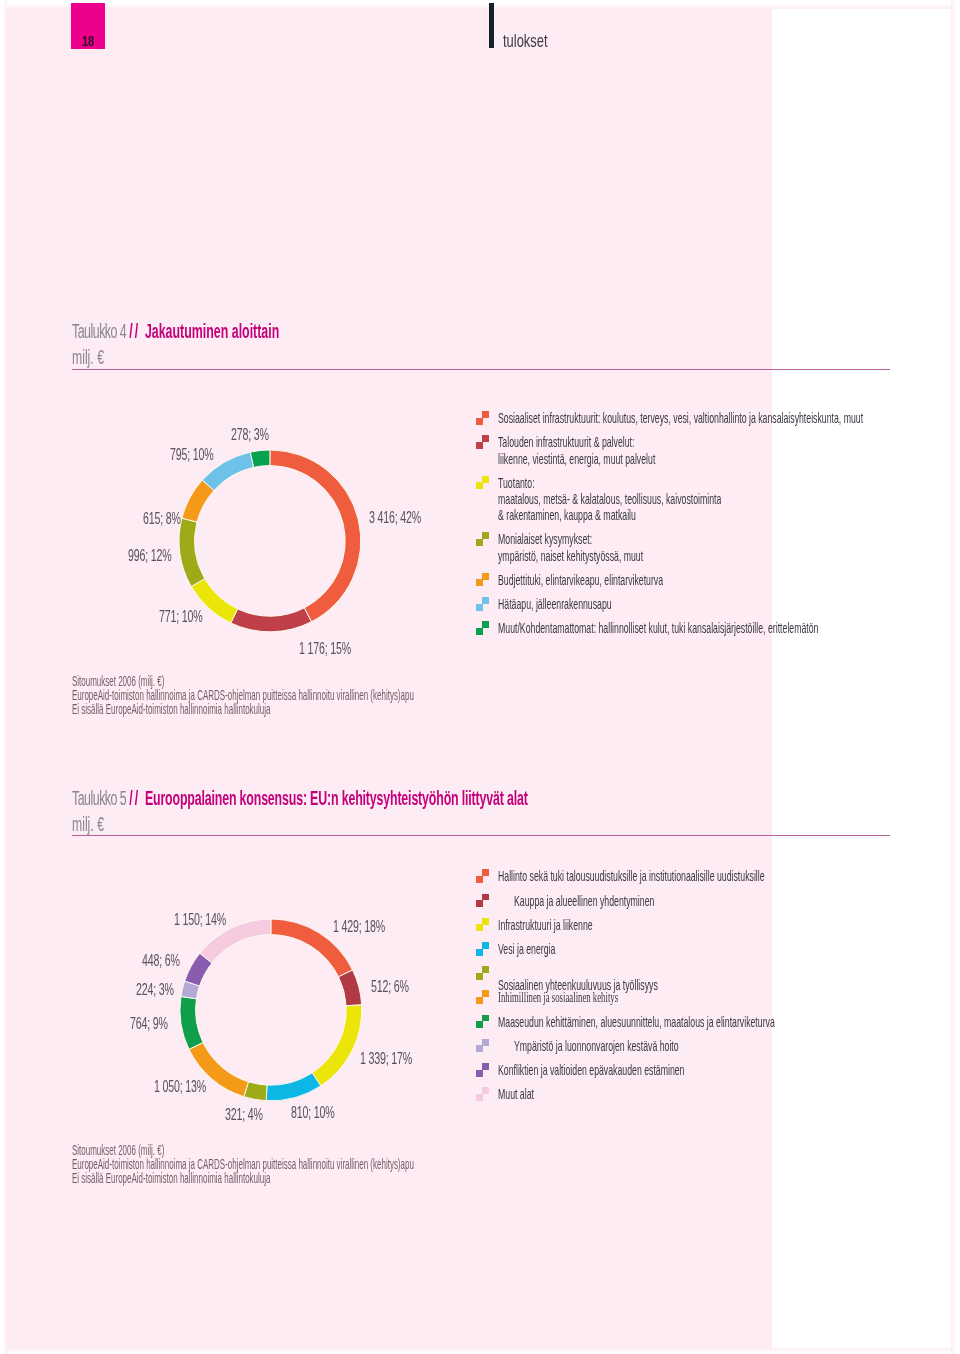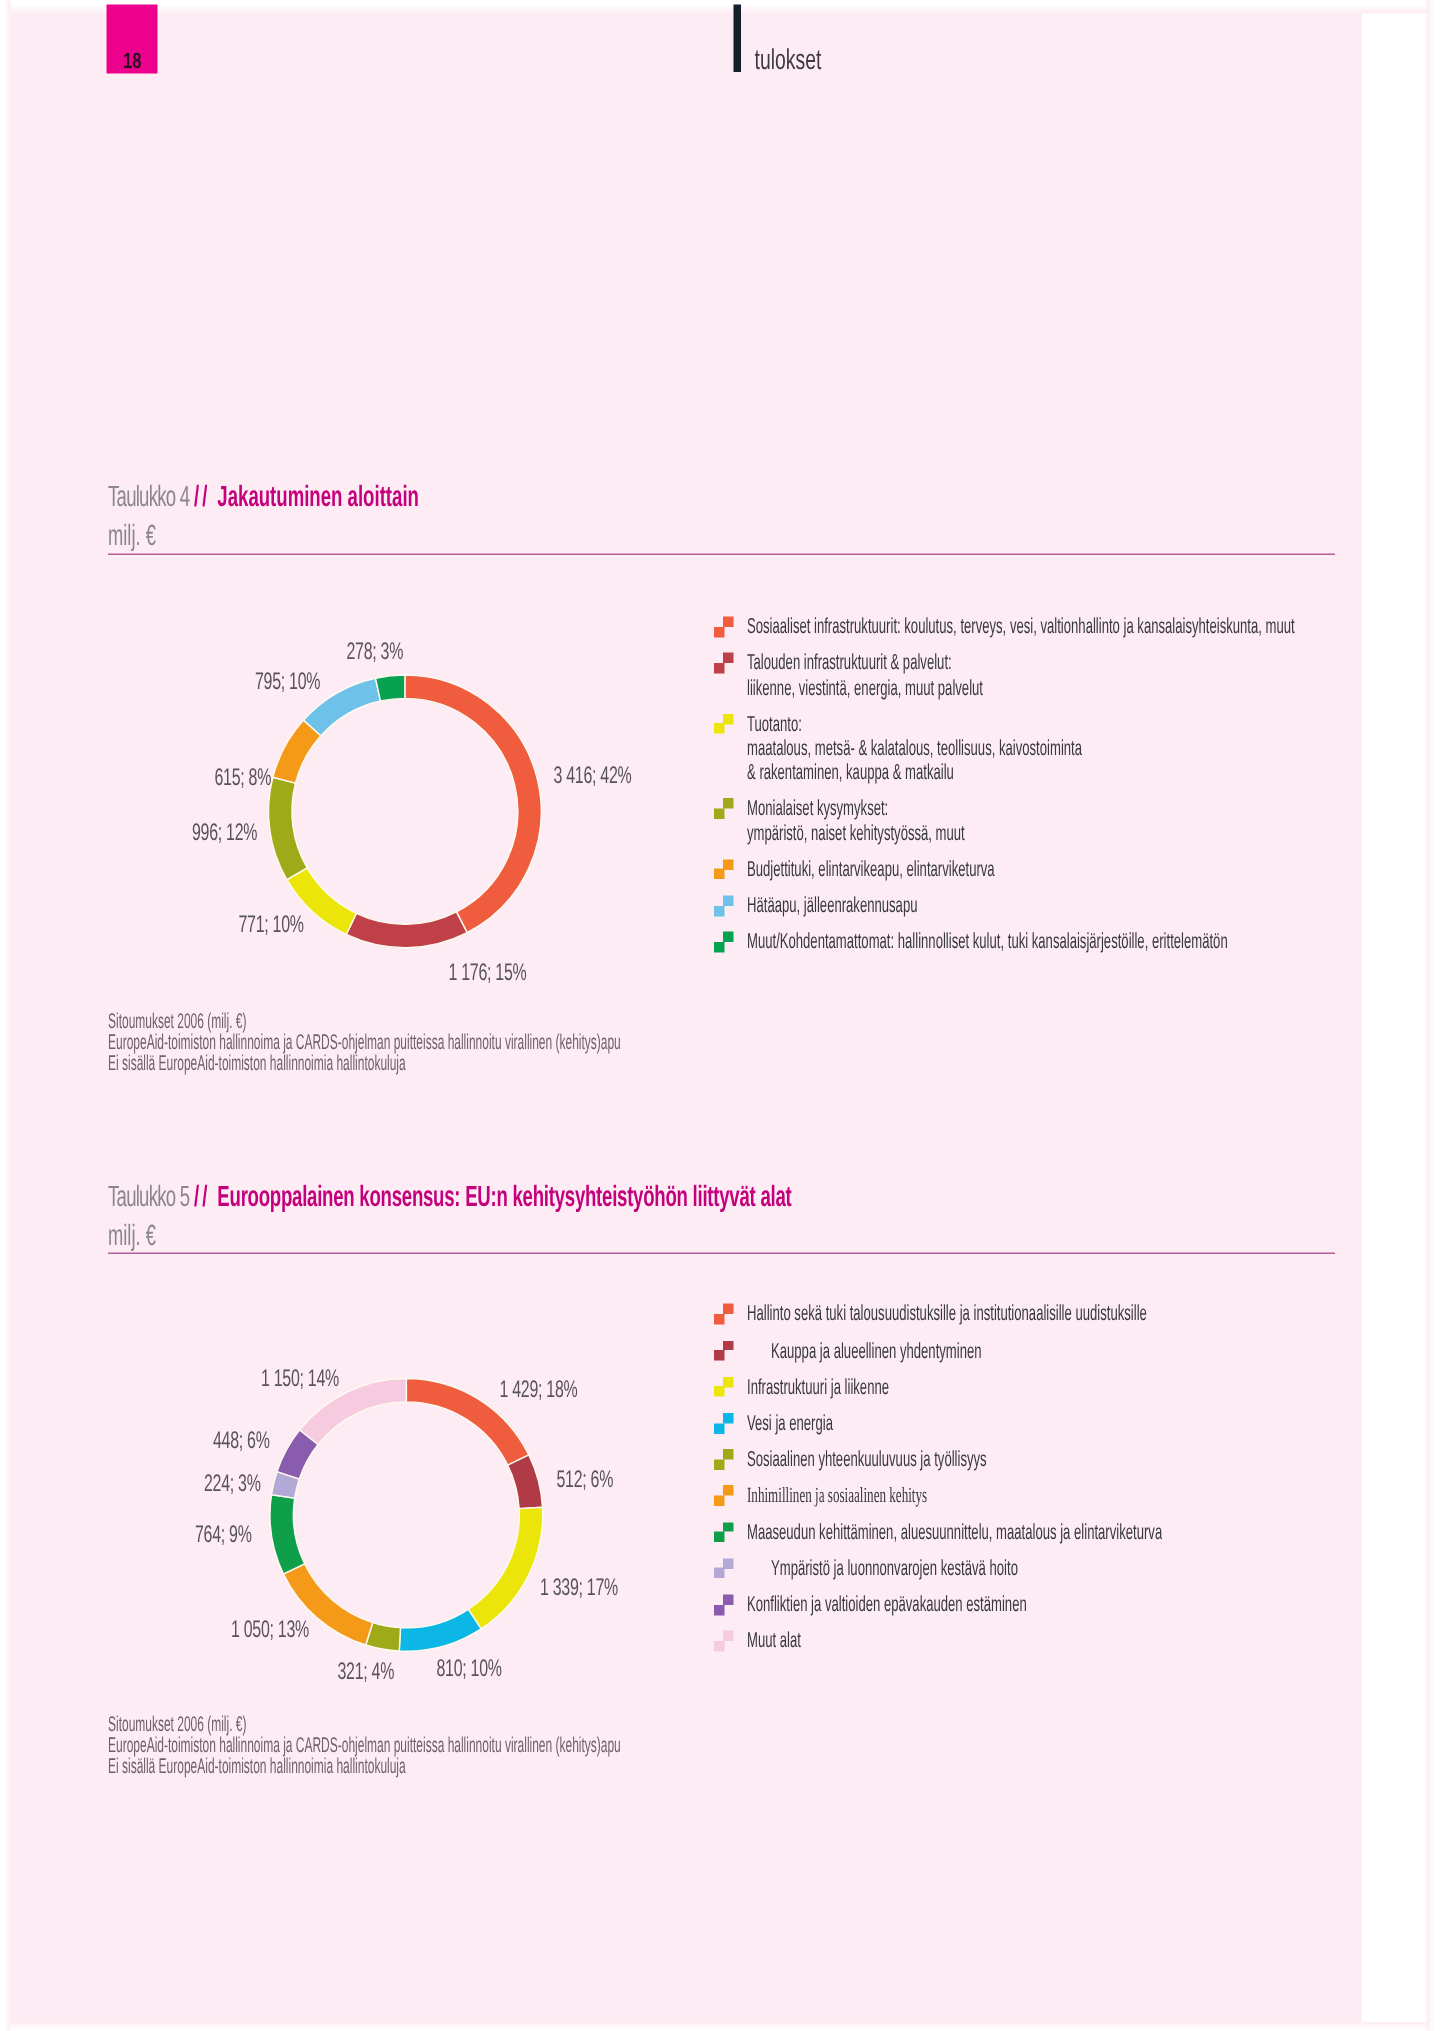--- a/index.html
+++ b/index.html
@@ -1,19 +1,19 @@
 <!DOCTYPE html>
 <html><head>
 <meta charset="utf-8">
 <title>page</title>
 <style>
   html,body{margin:0;padding:0;}
   body{width:960px;height:1354px;background:#ffffff;
        font-family:"Liberation Sans",sans-serif;position:relative;overflow:hidden;}
-  .sheet{position:absolute;left:0px;top:0px;width:908px;height:1354px;background:#fdecf3;}
+  .sheet{position:absolute;left:0px;top:0px;width:772px;height:1354px;background:#fdecf3;}
   .edgeL{position:absolute;left:0;top:0;width:7px;height:1354px;
          background:linear-gradient(to right,#ffffff 0,#ffffff 3px,#fdecf3 7px);}
   .edgeR{position:absolute;left:951px;top:0;width:9px;height:1354px;
          background:linear-gradient(to left,#ffffff 0,#ffffff 4px,#fdecf3 9px);}
   .edgeT{position:absolute;left:0;top:0;width:960px;height:9px;
          background:linear-gradient(to bottom,#ffffff 0,#ffffff 3px,#fdecf3 9px);}
   .edgeB{position:absolute;left:0;top:1348px;width:960px;height:6px;
          background:linear-gradient(to top,#ffffff 0,#ffffff 1px,#fdecf3 6px);}
 
   
@@ -224,21 +224,21 @@
           <i class="a" style="background:#0cb6e5"></i>
           <i class="b" style="background:#0cb6e5"></i>
         </span>
         <div class="legtext" style="top: 0px;"><span class="cnd">Vesi ja energia</span></div>
       </div>
       <div class="legrow" style="top: 96.8px;">
         <span class="legmark">
           <i class="a" style="background:#9faa19"></i>
           <i class="b" style="background:#9faa19"></i>
         </span>
-        <div class="legtext" style="top: 0px;"><span class="cnd">Sosiaalinen yhteenkuuluvuus ja työllisyys</span></div>
+        <div class="legtext" style="top: 12px;"><span class="cnd">Sosiaalinen yhteenkuuluvuus ja työllisyys</span></div>
       </div>
       <div class="legrow" style="top: 121px;">
         <span class="legmark">
           <i class="a" style="background:#f59a18"></i>
           <i class="b" style="background:#f59a18"></i>
         </span>
         <div class="legtext" style="top: 0px; font-family: Liberation Serif, serif;"><span class="cnd">Inhimillinen ja sosiaalinen kehitys</span></div>
       </div>
       <div class="legrow" style="top: 145.2px;">
         <span class="legmark">

